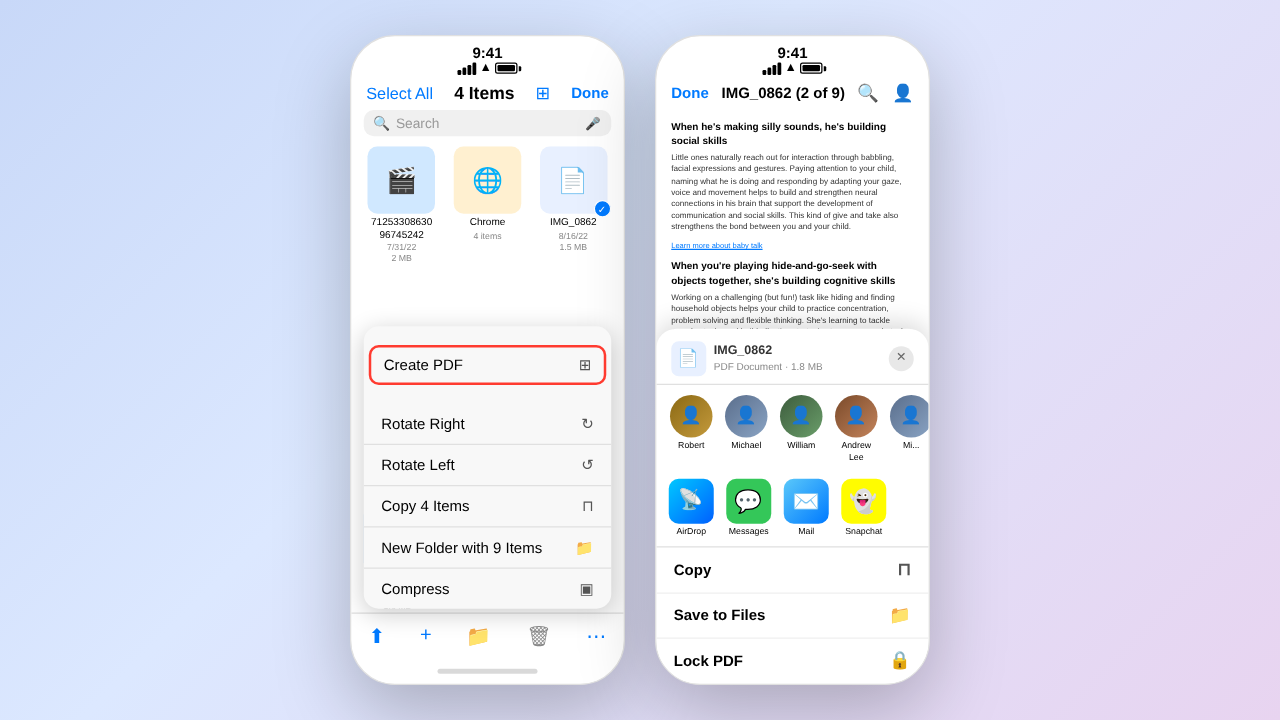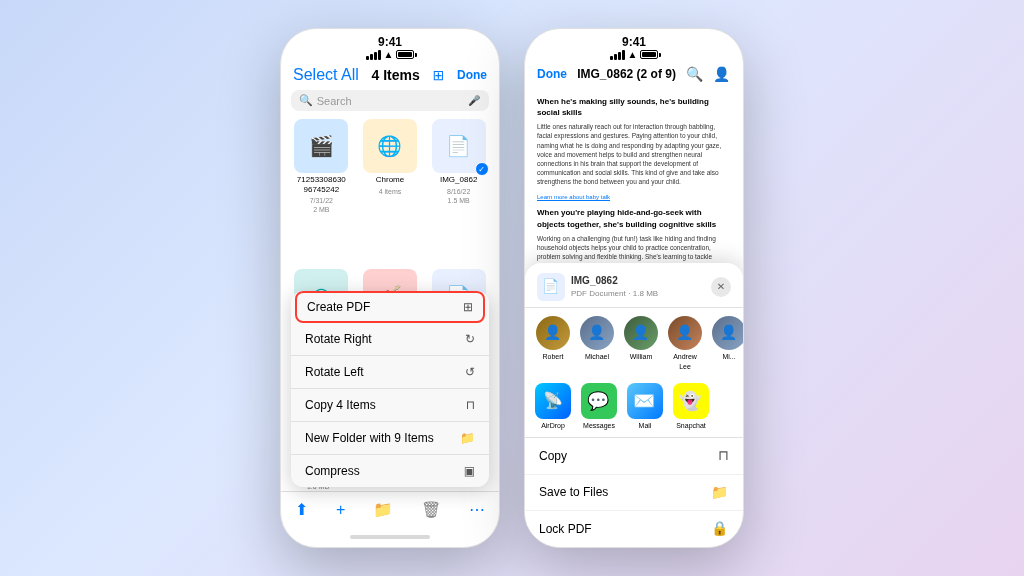--- a/index.html
+++ b/index.html
@@ -85,21 +85,21 @@
 
     
     .nav-bar {
       display: flex;
       justify-content: space-between;
       align-items: center;
       padding: 4px 12px 6px;
     }
     .nav-bar .select-all {
       color: #007AFF;
-      font-size: 16px;
+      font-size: 13px;
       font-weight: 400;
     }
     .nav-bar .title {
       font-size: 14px;
       font-weight: 600;
       color: #000;
     }
     .nav-bar .done {
       color: #007AFF;
       font-size: 12px;
@@ -198,21 +198,21 @@
       align-items: center;
       padding: 9px 14px;
       font-size: 12px;
       color: #000;
       border-bottom: 0.5px solid #e0e0e0;
     }
     .ctx-item:last-child { border-bottom: none; }
     .ctx-item.highlighted {
       border: 2px solid #FF3B30;
       border-radius: 8px;
-      margin: 0 4px;
+      margin: 15px 4px;
       padding: 7px 10px;
     }
     .ctx-icon { font-size: 12px; color: #555; }
 
     
     .toolbar {
       display: flex;
       justify-content: space-around;
       align-items: center;
       padding: 8px 0 12px;
@@ -349,20 +349,21 @@
       font-size: 18px;
     }
     .app-icon.airdrop { background: linear-gradient(135deg, #00c8ff, #0060ff); }
     .app-icon.messages { background: #34C759; }
     .app-icon.mail { background: linear-gradient(135deg, #5ac8fa, #007AFF); }
     .app-icon.snapchat { background: #FFFC00; }
     .app-name { font-size: 7px; color: #000; }
 
     .share-actions {
       border-top: 0.5px solid #e0e0e0;
+      font-weight: bold;
     }
     .share-action-item {
       display: flex;
       justify-content: space-between;
       align-items: center;
       padding: 8px 14px;
       font-size: 12px;
       color: #000;
       border-bottom: 0.5px solid #f0f0f0;
     }

